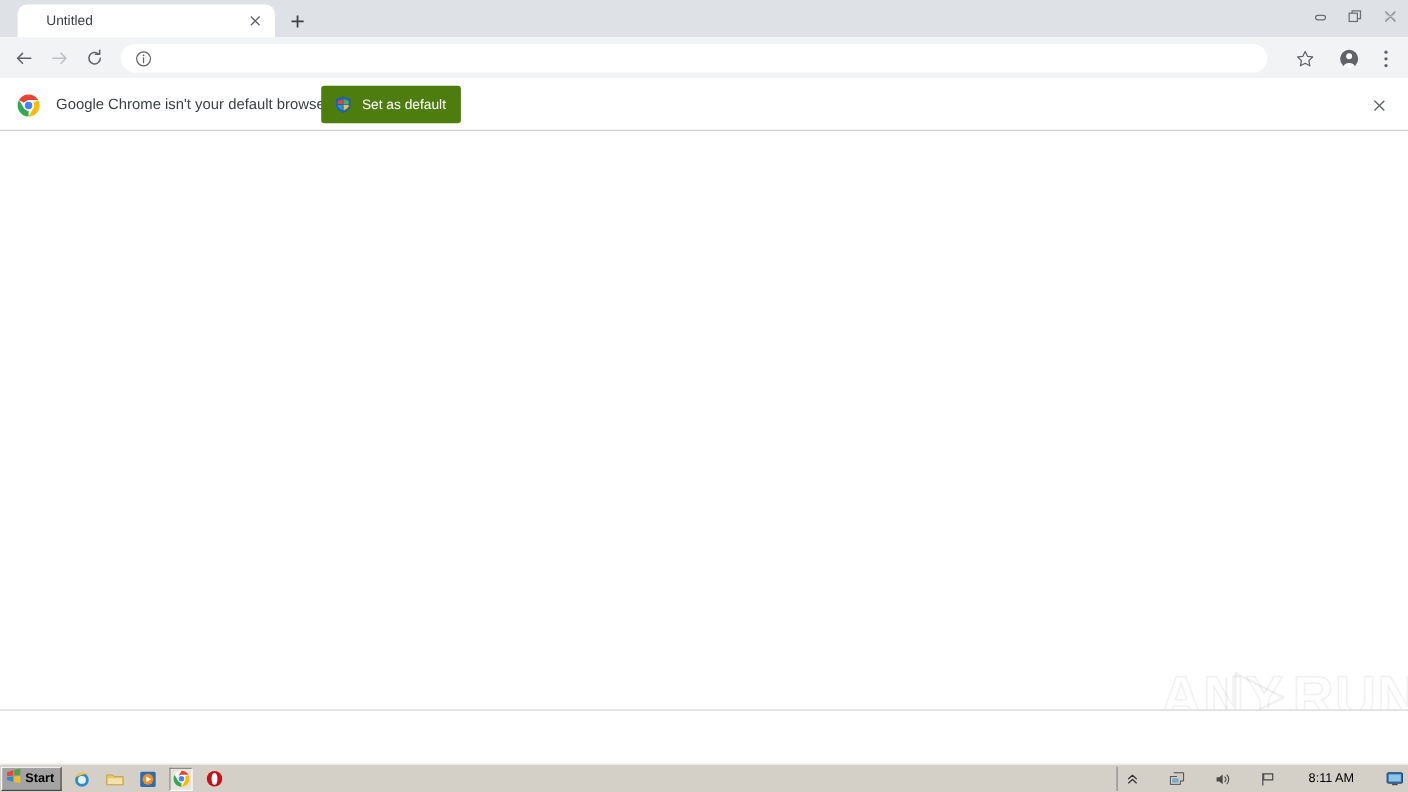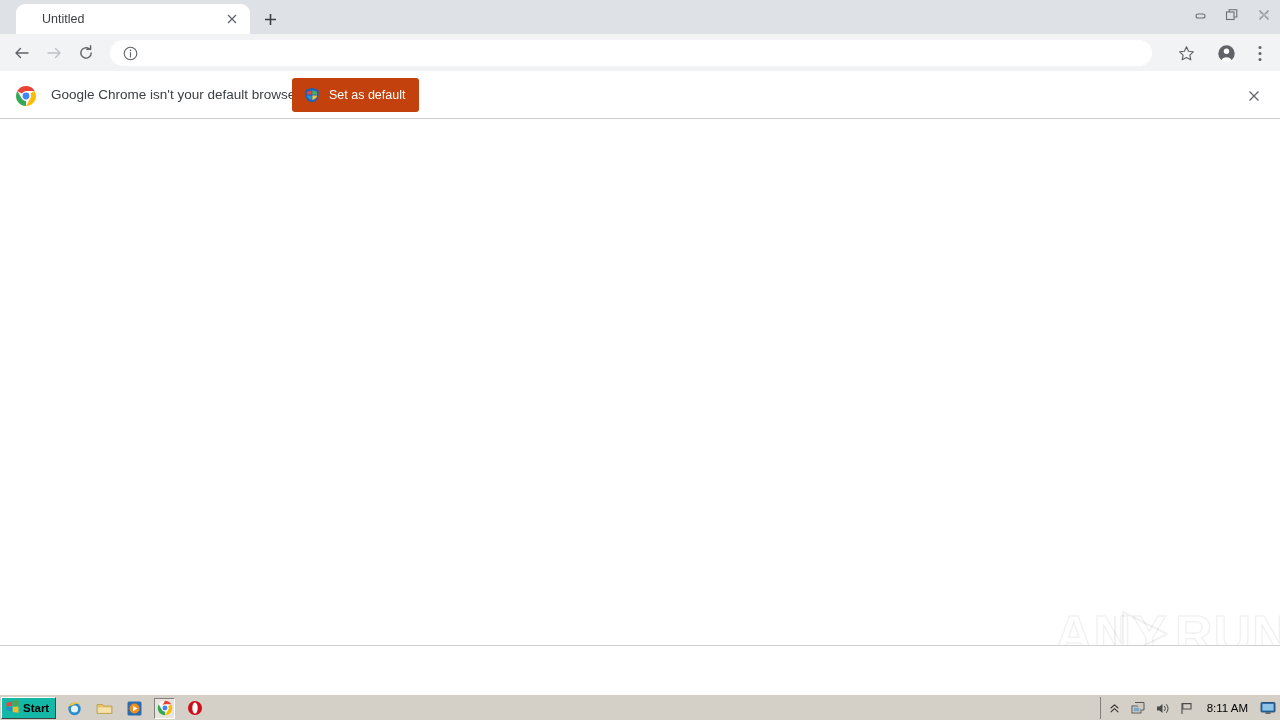--- a/index.html
+++ b/index.html
@@ -90,21 +90,21 @@
     position:absolute; left:0; top:71px; width:1280px; height:48px;
     background:#ffffff; border-bottom:1px solid #cdcdcd;
   }
   .ib-logo { position:absolute; left:15px; top:85px; width:22px; height:22px; }
   .ib-text {
     position:absolute; left:51px; top:71px; height:48px; line-height:48px;
     font-size:13.5px; color:#3c4043; white-space:nowrap;
   }
   .ib-button {
     position:absolute; left:292px; top:78px; width:127px; height:34px;
-    background:#c2410c; border-radius:3px; cursor:pointer;
+    background:#4d7c0f; border-radius:3px; cursor:pointer;
     display:flex; align-items:center;
   }
   .ib-shield { margin-left:12px; width:16px; height:16px; flex:0 0 auto; }
   .ib-btn-label {
     margin-left:9px; font-size:12.5px; color:#ffffff; white-space:nowrap;
   }
   .ib-close {
     position:absolute; left:1243px; top:85px; width:22px; height:22px;
     display:flex; align-items:center; justify-content:center;
     color:#5f6368; cursor:pointer;
@@ -161,21 +161,21 @@
   }
 
   
   .taskbar {
     position:absolute; left:0; top:694px; width:1280px; height:26px;
     background:#d4d0c8; border-top:1px solid #ffffff; z-index:7;
   }
   .start-btn {
     position:absolute; left:1px; top:2px; height:22px;
     display:flex; align-items:center; padding:0 6px 0 3px;
-    background:#14b8a6;
+    background:#a3a3a3;
     border-top:1px solid #ffffff; border-left:1px solid #ffffff;
     border-right:1px solid #404040; border-bottom:1px solid #404040;
     cursor:pointer;
   }
   .start-label {
     margin-left:3px; font-size:11.5px; font-weight:bold; color:#000000;
     font-family:"Liberation Sans", sans-serif;
   }
   .qlaunch {
     position:absolute; left:64px; top:2px; height:22px;
@@ -185,21 +185,21 @@
     width:21px; height:21px; display:flex; align-items:center;
     justify-content:center; cursor:pointer;
   }
   .ql-item.active {
     border-top:1px solid #808080; border-left:1px solid #808080;
     border-right:1px solid #ffffff; border-bottom:1px solid #ffffff;
     background:#e8e4dc;
   }
   .tray {
     position:absolute; right:0; top:2px; height:22px;
-    display:flex; align-items:center; gap:8px; padding:0 4px 0 6px;
+    display:flex; align-items:center; gap:25px; padding:0 4px 0 6px;
     border-left:1px solid #808080;
   }
   .tray-icon {
     width:16px; height:16px; display:flex; align-items:center;
     justify-content:center; cursor:pointer;
   }
   .tray-time {
     font-size:11.5px; color:#000000; margin:0 4px; white-space:nowrap;
   }
 </style>

